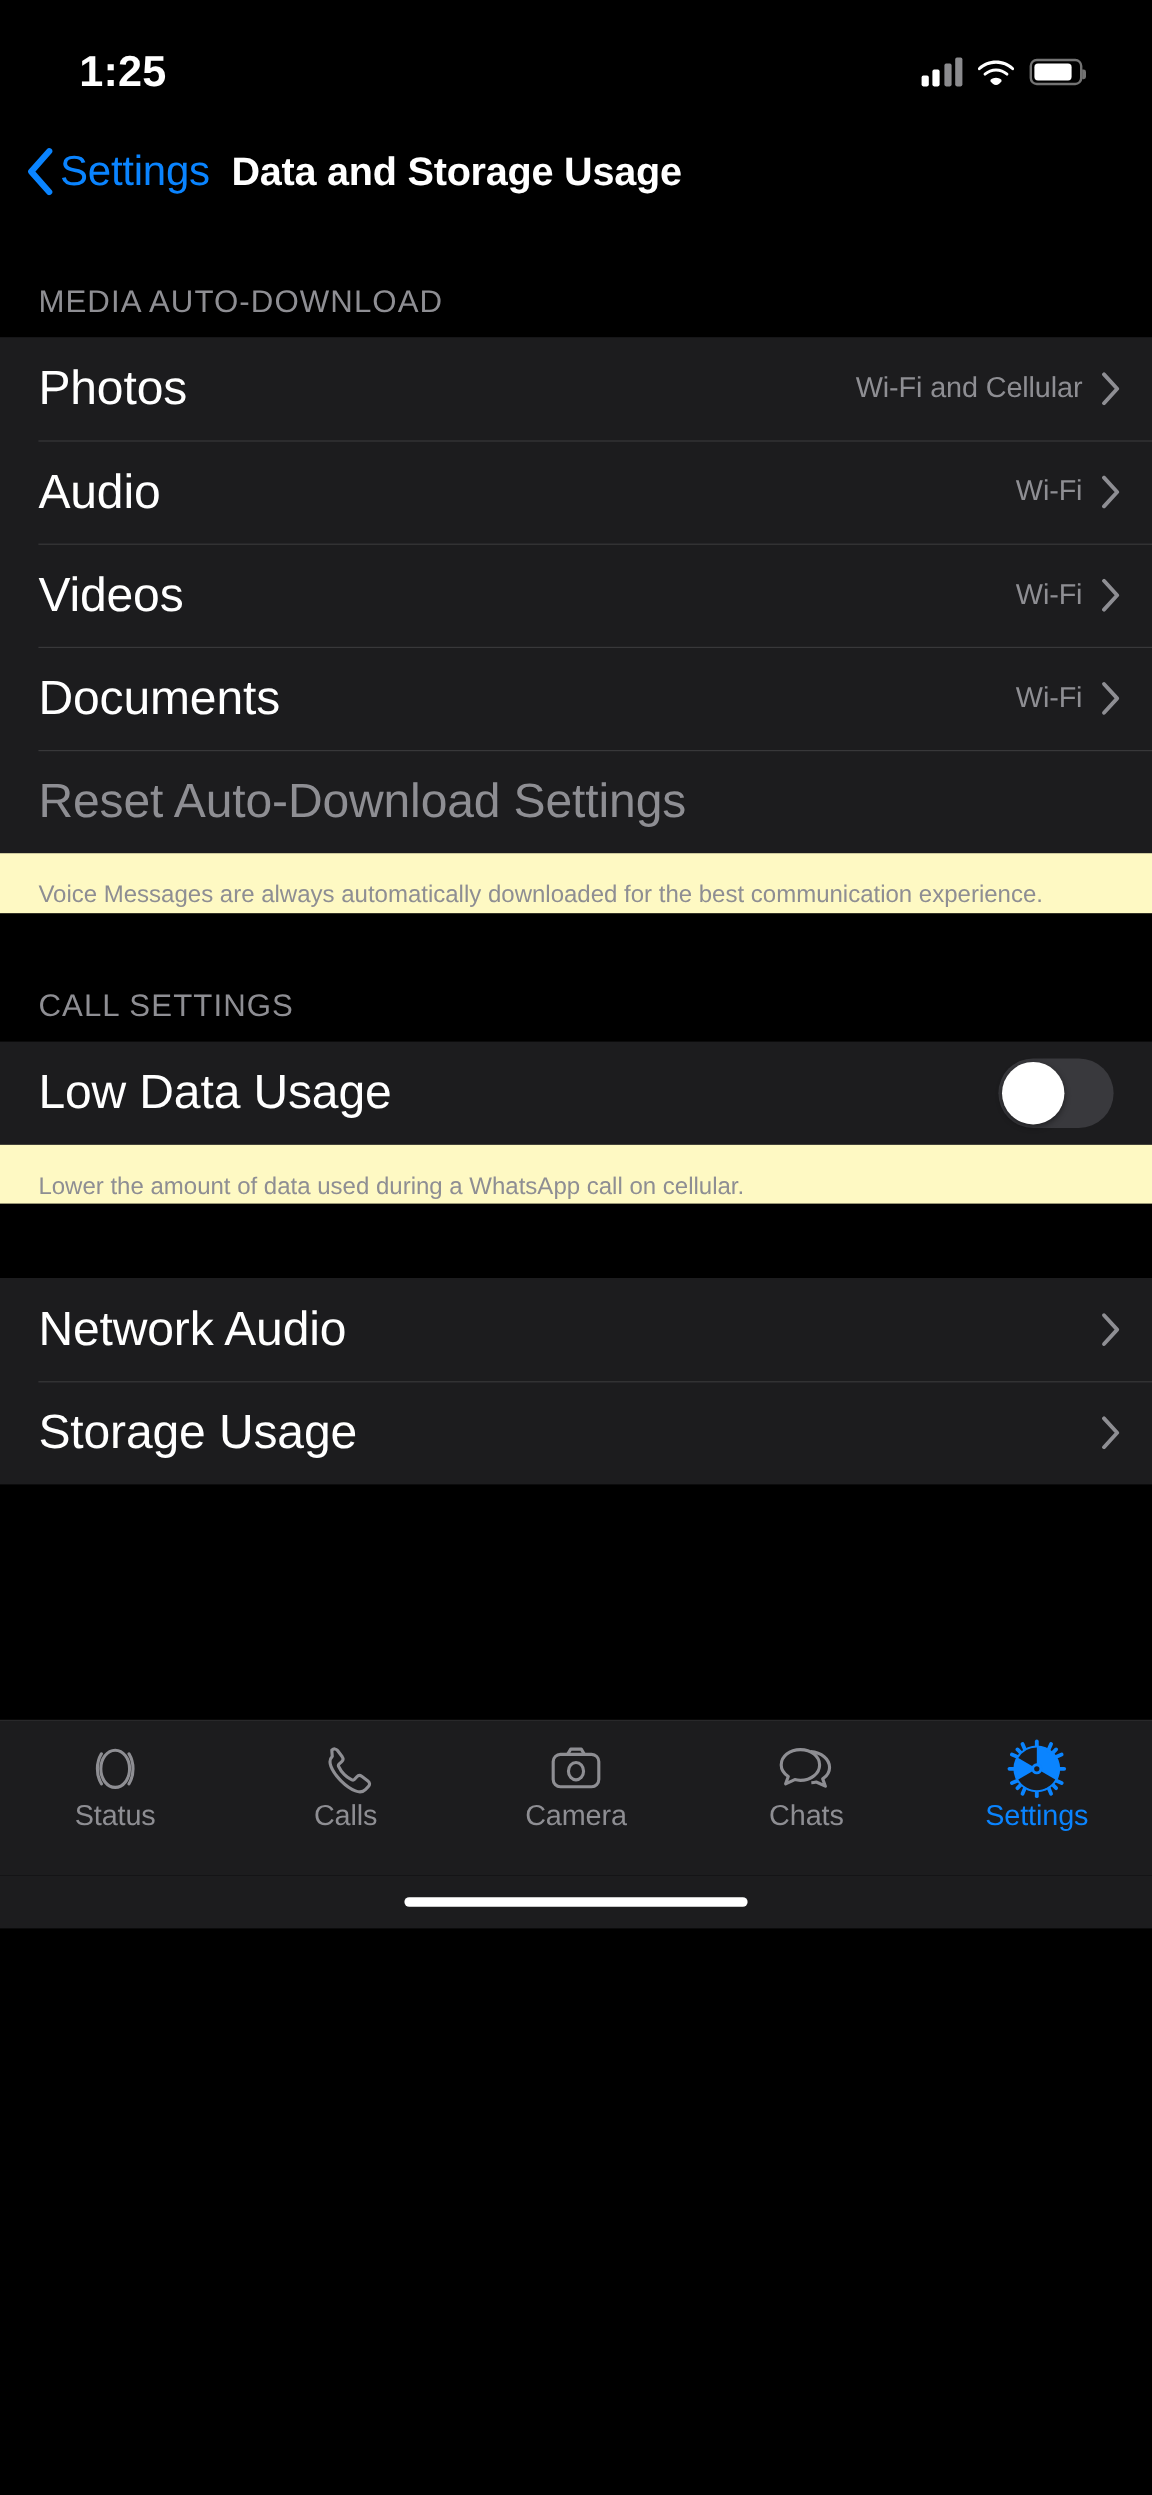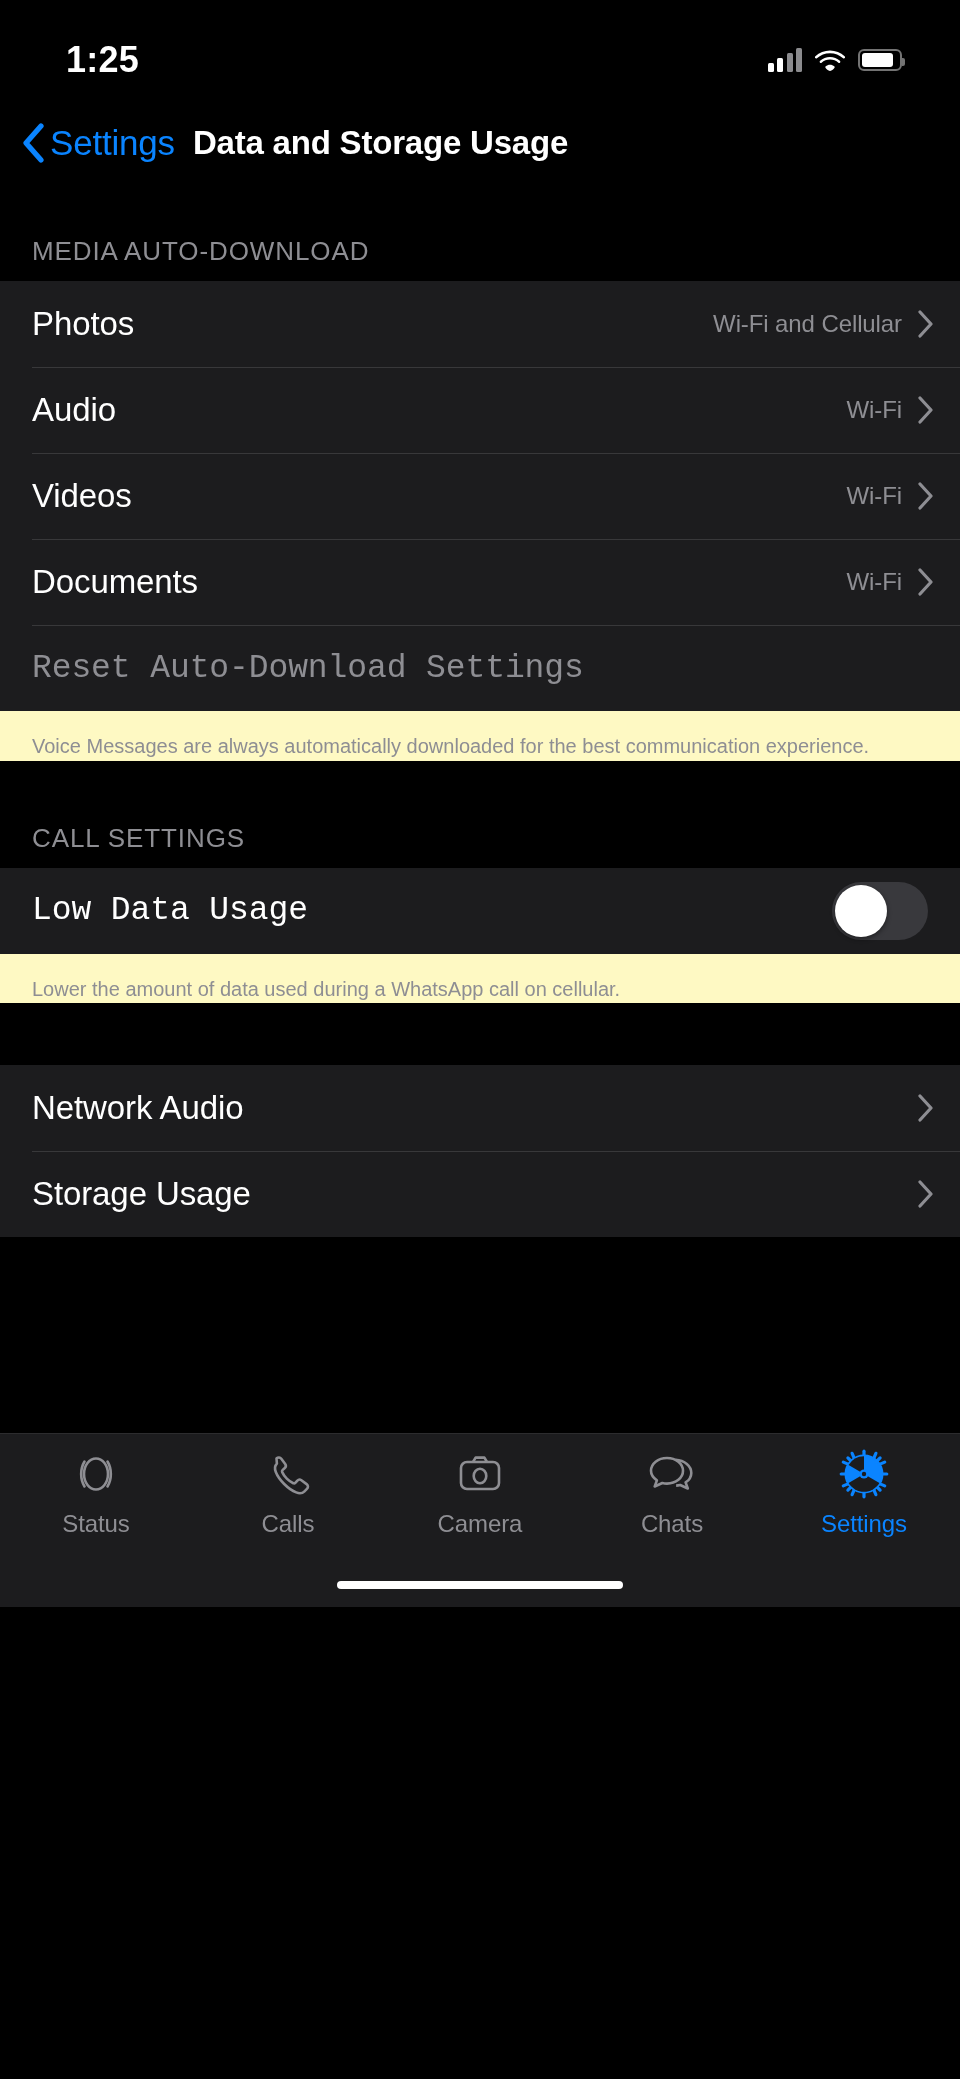--- a/index.html
+++ b/index.html
@@ -128,38 +128,38 @@
   }
   .row + .row::before {
     content:"";
     position:absolute;
     top:0; left:32px; right:0;
     height:1px;
     background:#38383a;
   }
   .row-label {
     color:#fff;
-    font-size:33px;
+    font-size:40px;
     letter-spacing:-0.1px;
     flex:1 1 auto;
   }
   .row-label.dim { color:#8e8e93; }
   .row-value {
     color:#8e8e93;
     font-size:24px;
     letter-spacing:-0.1px;
     margin-right:16px;
     white-space:nowrap;
   }
   .chev-right {
     width:16px; height:28px;
     flex:0 0 16px;
     display:block;
   }
-  .row.no-chev { padding-right:32px;font-family:Liberation Mono, monospace; }
+  .row.no-chev { padding-right:32px; }
 
   .footnote {
     color:#8e8e93;
     font-size:20px;
     line-height:1.38;
     padding:22px 32px 0 32px;
     background:#fef9c3;
   }
 
   
@@ -187,21 +187,21 @@
     border-top:1px solid #2c2c2e;
     display:flex;
     align-items:flex-start;
     padding-top:14px;
   }
   .tab {
     flex:1 1 0;
     display:flex;
     flex-direction:column;
     align-items:center;
-    gap:10px;
+    gap:0;
     cursor:pointer;
   }
   .tab svg { display:block; }
   .tab-label {
     font-size:24px;
     color:#8e8e93;
     letter-spacing:-0.1px;
   }
   .tab.active .tab-label { color:#0a84ff; }
 

